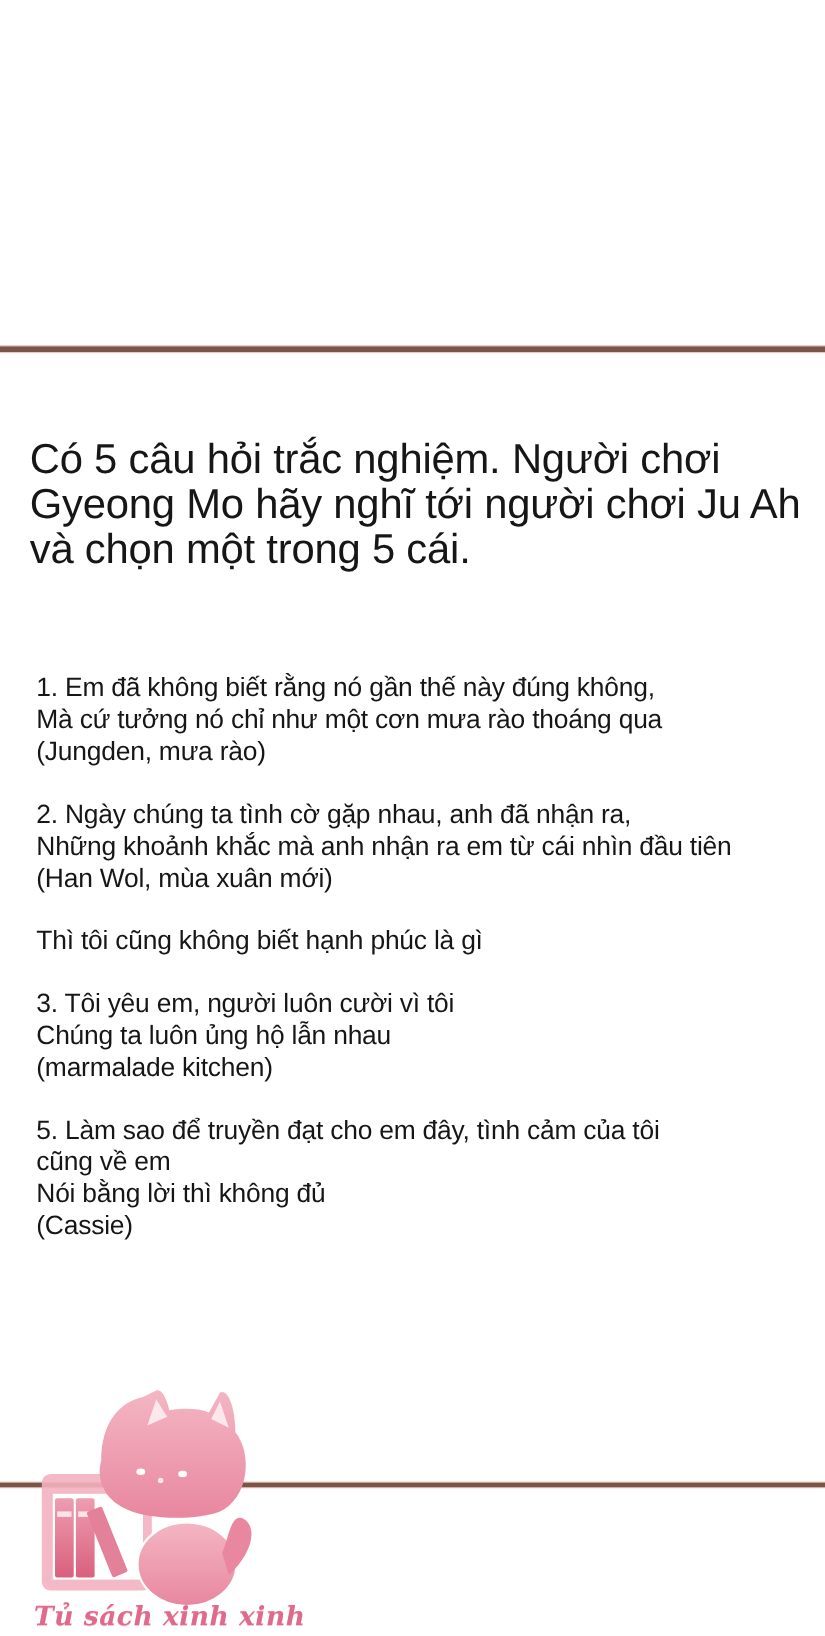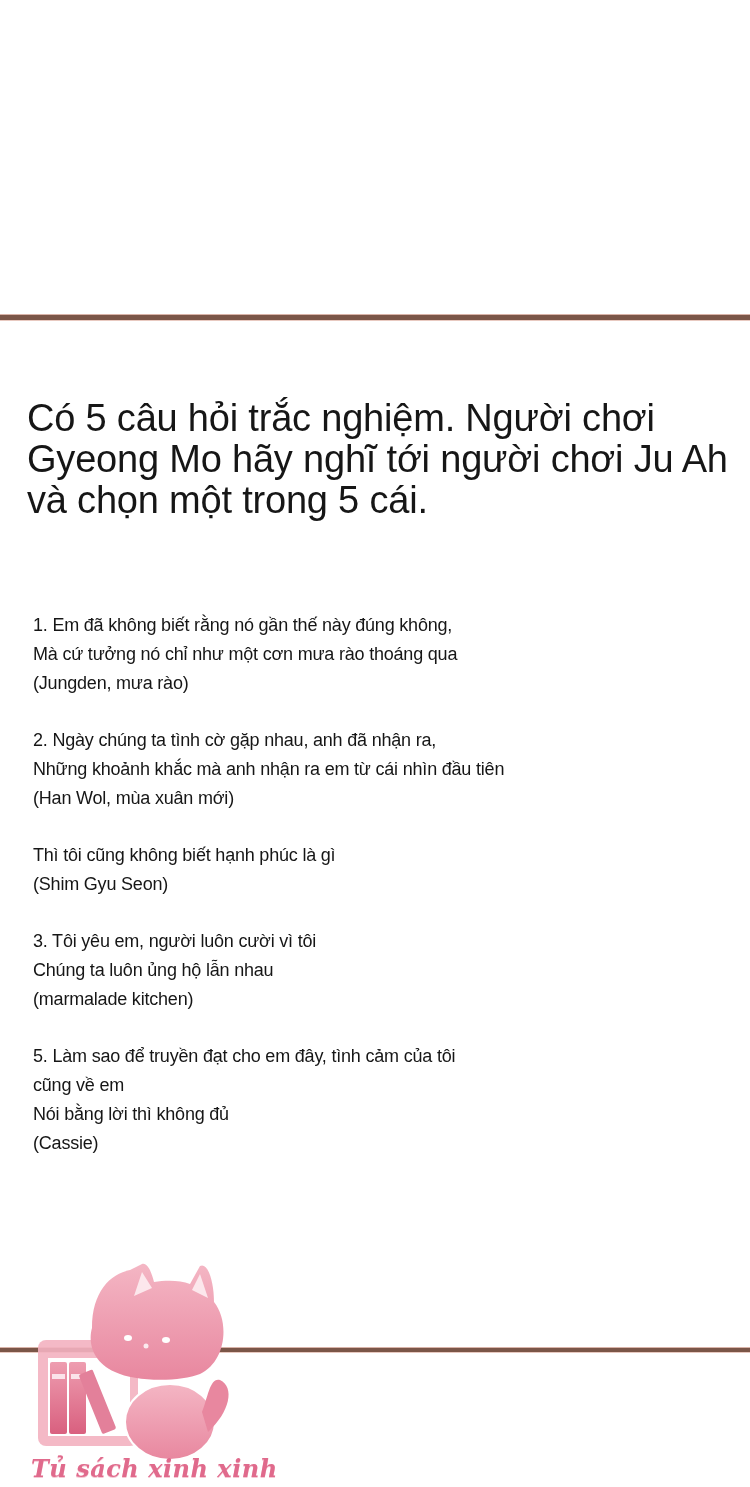--- a/index.html
+++ b/index.html
@@ -47,21 +47,21 @@
     .quiz-list {
       position: absolute;
       left: 33px;
       top: 611px;
       width: 700px;
       margin: 0;
       padding: 0;
       list-style: none;
     }
     .quiz-item {
-      font-size: 18px;
+      font-size: 24px;
       line-height: 29px;
       margin: 0 0 28px 0;
       letter-spacing: -0.2px;
       color: #161616;
     }
     .quiz-item .line { display: block; white-space: nowrap; }
 
     
     .watermark {
       position: absolute;
@@ -100,21 +100,20 @@
     <span class="line">Mà cứ tưởng nó chỉ như một cơn mưa rào thoáng qua</span>
     <span class="line">(Jungden, mưa rào)</span>
   </li>
   <li class="quiz-item">
     <span class="line">2. Ngày chúng ta tình cờ gặp nhau, anh đã nhận ra,</span>
     <span class="line">Những khoảnh khắc mà anh nhận ra em từ cái nhìn đầu tiên</span>
     <span class="line">(Han Wol, mùa xuân mới)</span>
   </li>
   <li class="quiz-item">
     <span class="line">Thì tôi cũng không biết hạnh phúc là gì</span>
-    <span class="line">(Shim Gyu Seon)</span>
   </li>
   <li class="quiz-item">
     <span class="line">3. Tôi yêu em, người luôn cười vì tôi</span>
     <span class="line">Chúng ta luôn ủng hộ lẫn nhau</span>
     <span class="line">(marmalade kitchen)</span>
   </li>
   <li class="quiz-item">
     <span class="line">5. Làm sao để truyền đạt cho em đây, tình cảm của tôi</span>
     <span class="line">cũng về em</span>
     <span class="line">Nói bằng lời thì không đủ</span>

